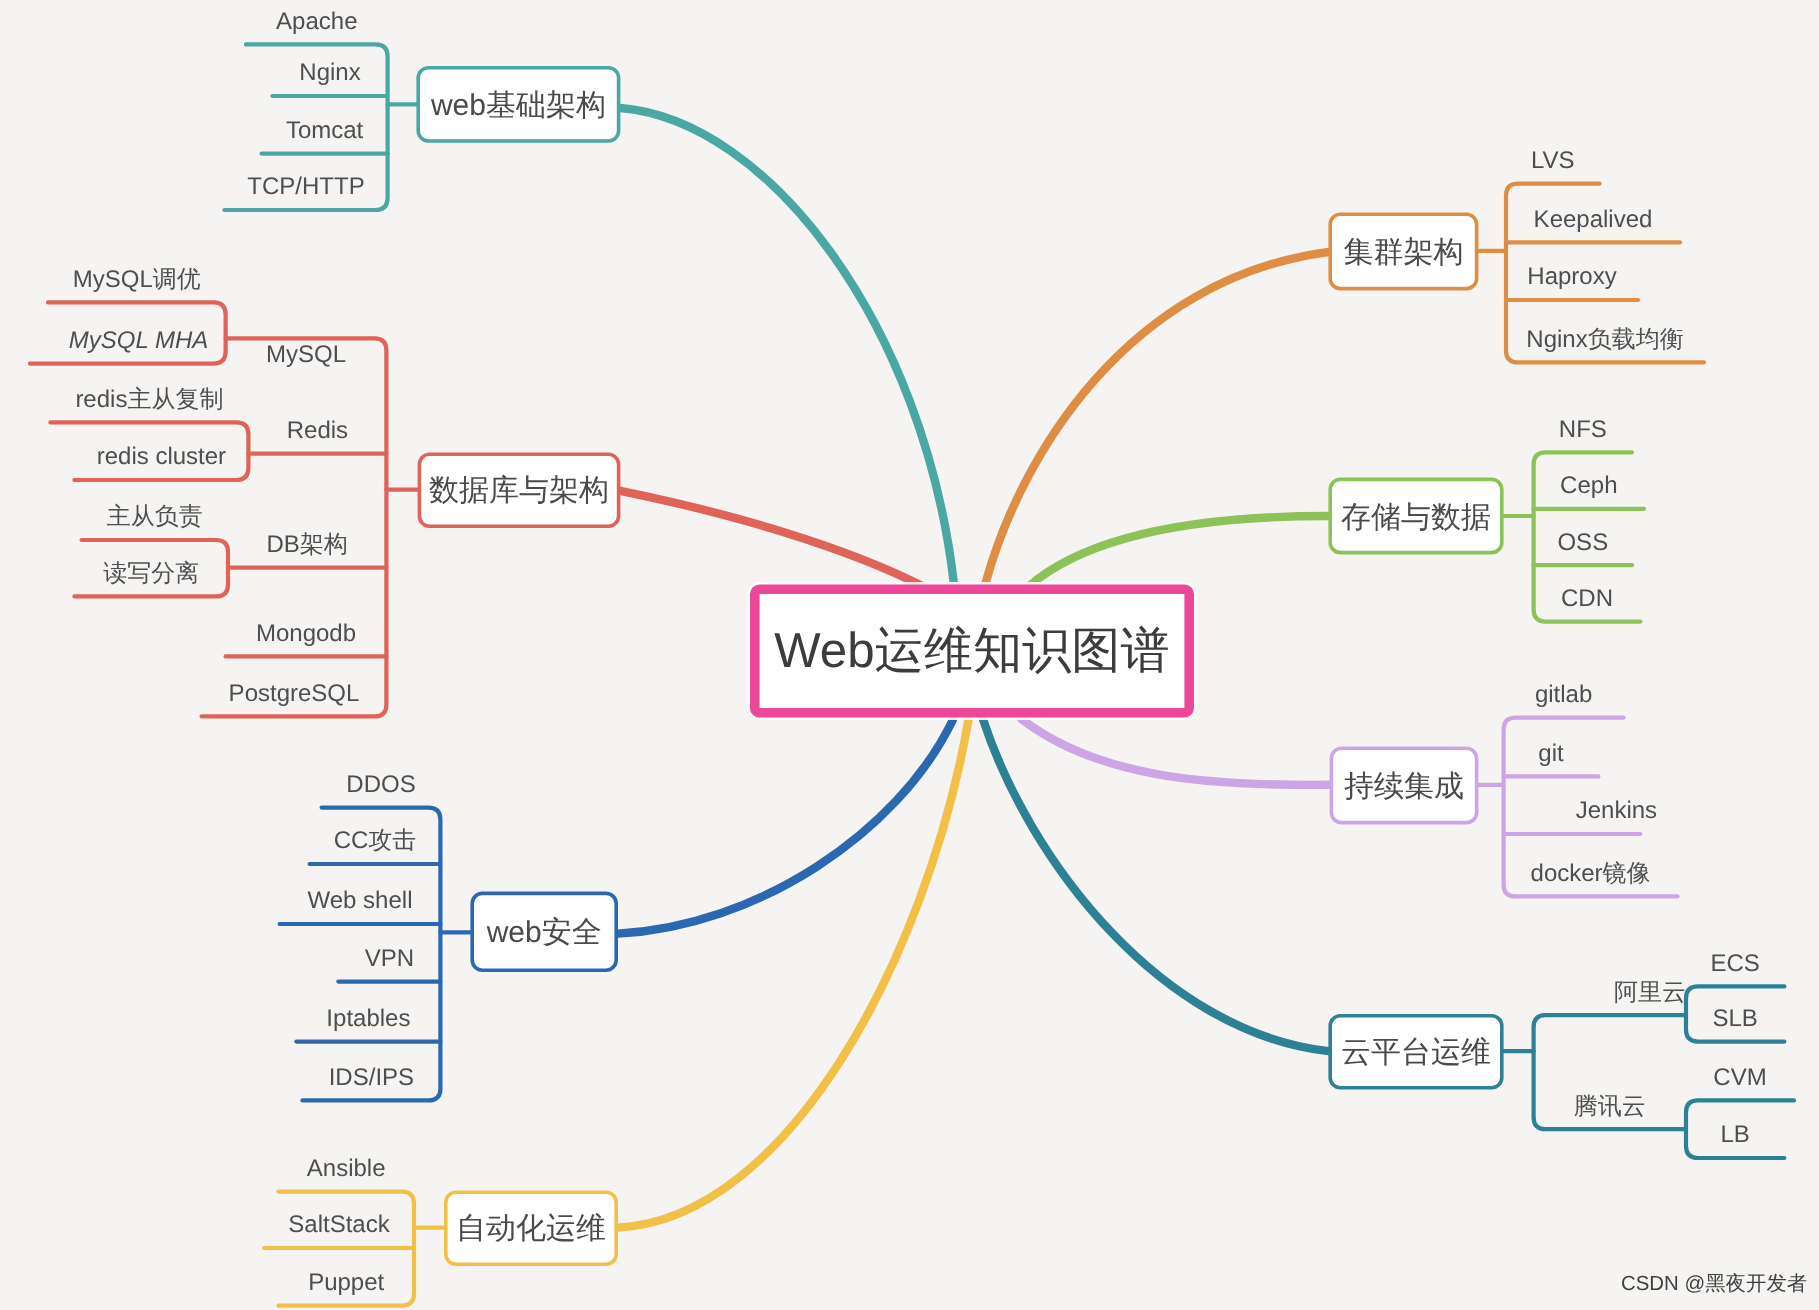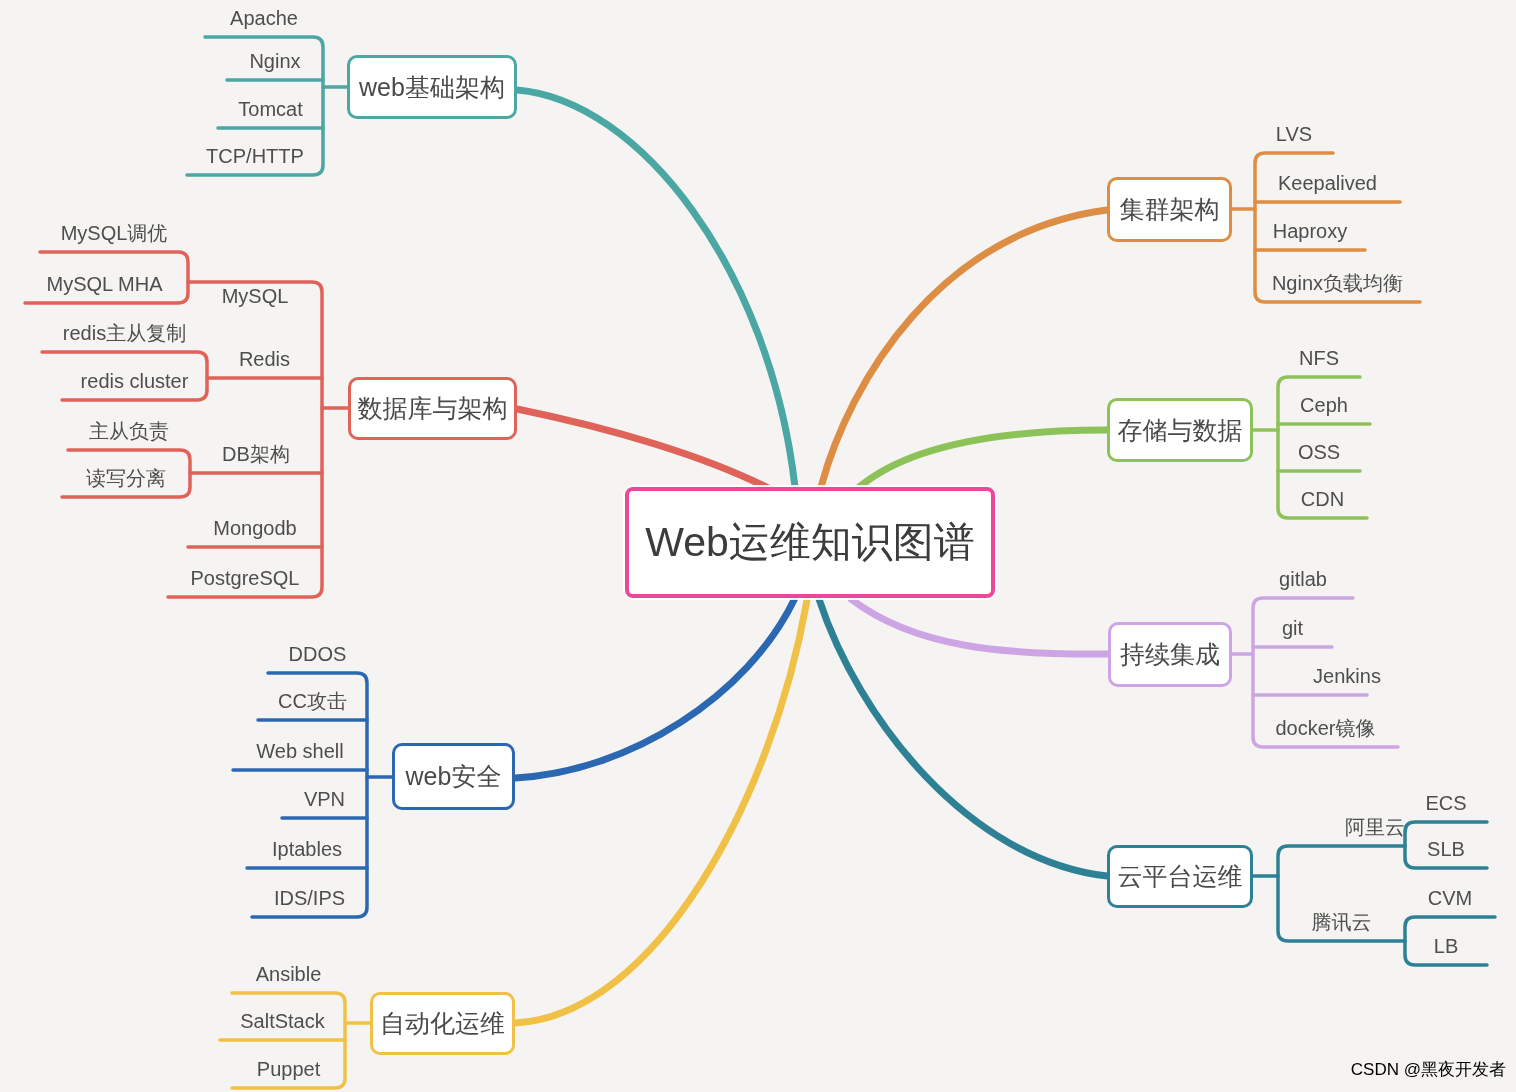--- a/index.html
+++ b/index.html
@@ -36,28 +36,28 @@
   .b-red      { border-color:#e0635a; }
   .b-blue     { border-color:#2c68b2; }
   .b-yellow   { border-color:#f0c146; }
   .b-orange   { border-color:#de8e44; }
   .b-green    { border-color:#8dc259; }
   .b-purple   { border-color:#cda5e4; }
   .b-darkteal { border-color:#2e8095; }
 
   .center-node {
     position:absolute; z-index:4; left:625px; top:487px; width:370px; height:111px;
-    background:#ffffff; box-sizing:border-box; border:4px solid #ec4899; border-radius:8px;
+    background:#ffffff; box-sizing:border-box; border:8px solid #ec4899; border-radius:8px;
     display:flex; align-items:center; justify-content:center;
     font-size:41px; color:#3c3c3c; white-space:nowrap; cursor:default;
     box-shadow:0 0 0 2px rgba(255,255,255,0.9);
   }
   .watermark {
     position:absolute; z-index:5; right:10px; top:1058px;
-    font-size:17px; color:#000000; white-space:nowrap;
+    font-size:17px; color:#404040; white-space:nowrap;
   }
 </style>
 </head>
 <body>
 
 <div id="canvas">
 
   <svg class="links" width="1516" height="1092">
 
     <g>
@@ -144,21 +144,21 @@
   <div class="box b-purple" style="left:1108px; top:622px; width:124px; height:65px;">持续集成</div>
   <div class="box b-darkteal" style="left:1107px; top:845px; width:146px; height:63px;">云平台运维</div>
 
   <div class="t" style="left:205px;top:5px;width:118px;">Apache</div>
   <div class="t" style="left:227px;top:48px;width:96px;">Nginx</div>
   <div class="t" style="left:218px;top:96px;width:105px;">Tomcat</div>
   <div class="t" style="left:187px;top:143px;width:136px;">TCP/HTTP</div>
 
   <div class="t" style="left:188px;top:250px;width:134px;margin-top:33px;">MySQL</div>
   <div class="t" style="left:40px;top:220px;width:148px;">MySQL调优</div>
-  <div class="t" style="left:23px;top:271px;width:163px;">MySQL MHA</div>
+  <div class="t" style="left:34px;top:271px;width:163px;font-style:italic;">MySQL MHA</div>
   <div class="t" style="left:207px;top:346px;width:115px;">Redis</div>
   <div class="t" style="left:42px;top:320px;width:165px;">redis主从复制</div>
   <div class="t" style="left:62px;top:368px;width:145px;">redis cluster</div>
   <div class="t" style="left:190px;top:441px;width:132px;">DB架构</div>
   <div class="t" style="left:68px;top:418px;width:122px;">主从负责</div>
   <div class="t" style="left:62px;top:465px;width:128px;">读写分离</div>
   <div class="t" style="left:188px;top:515px;width:134px;">Mongodb</div>
   <div class="t" style="left:168px;top:565px;width:154px;">PostgreSQL</div>
 
   <div class="t" style="left:268px;top:641px;width:99px;">DDOS</div>

